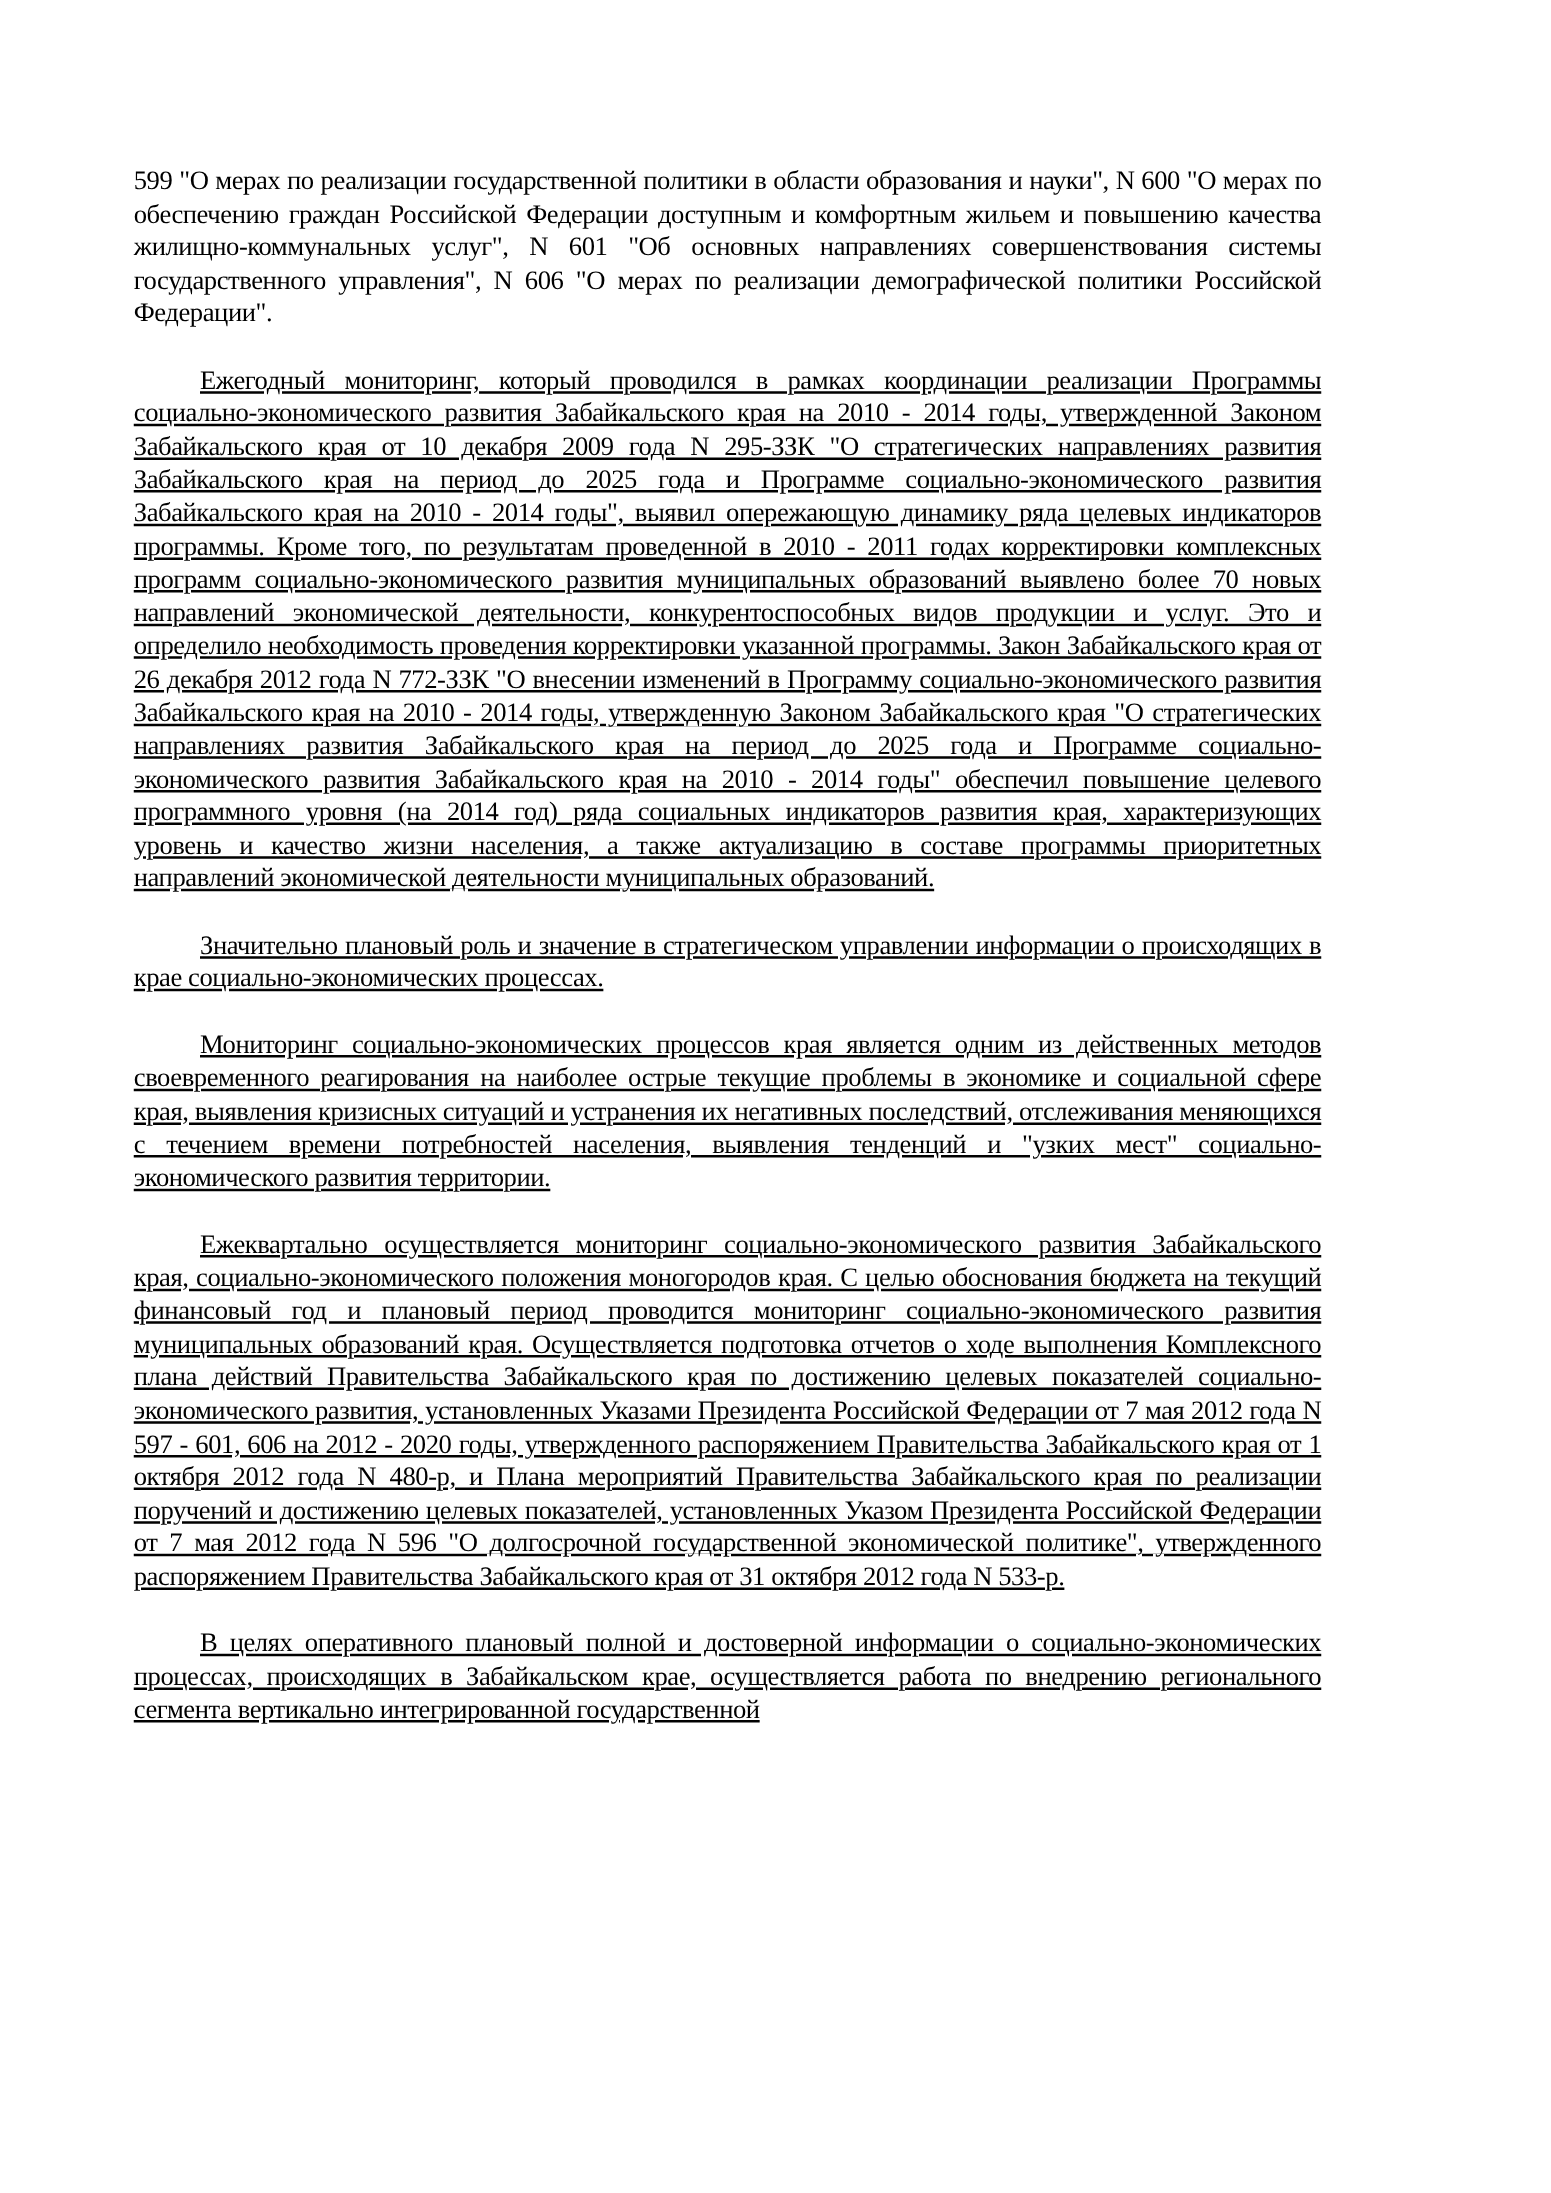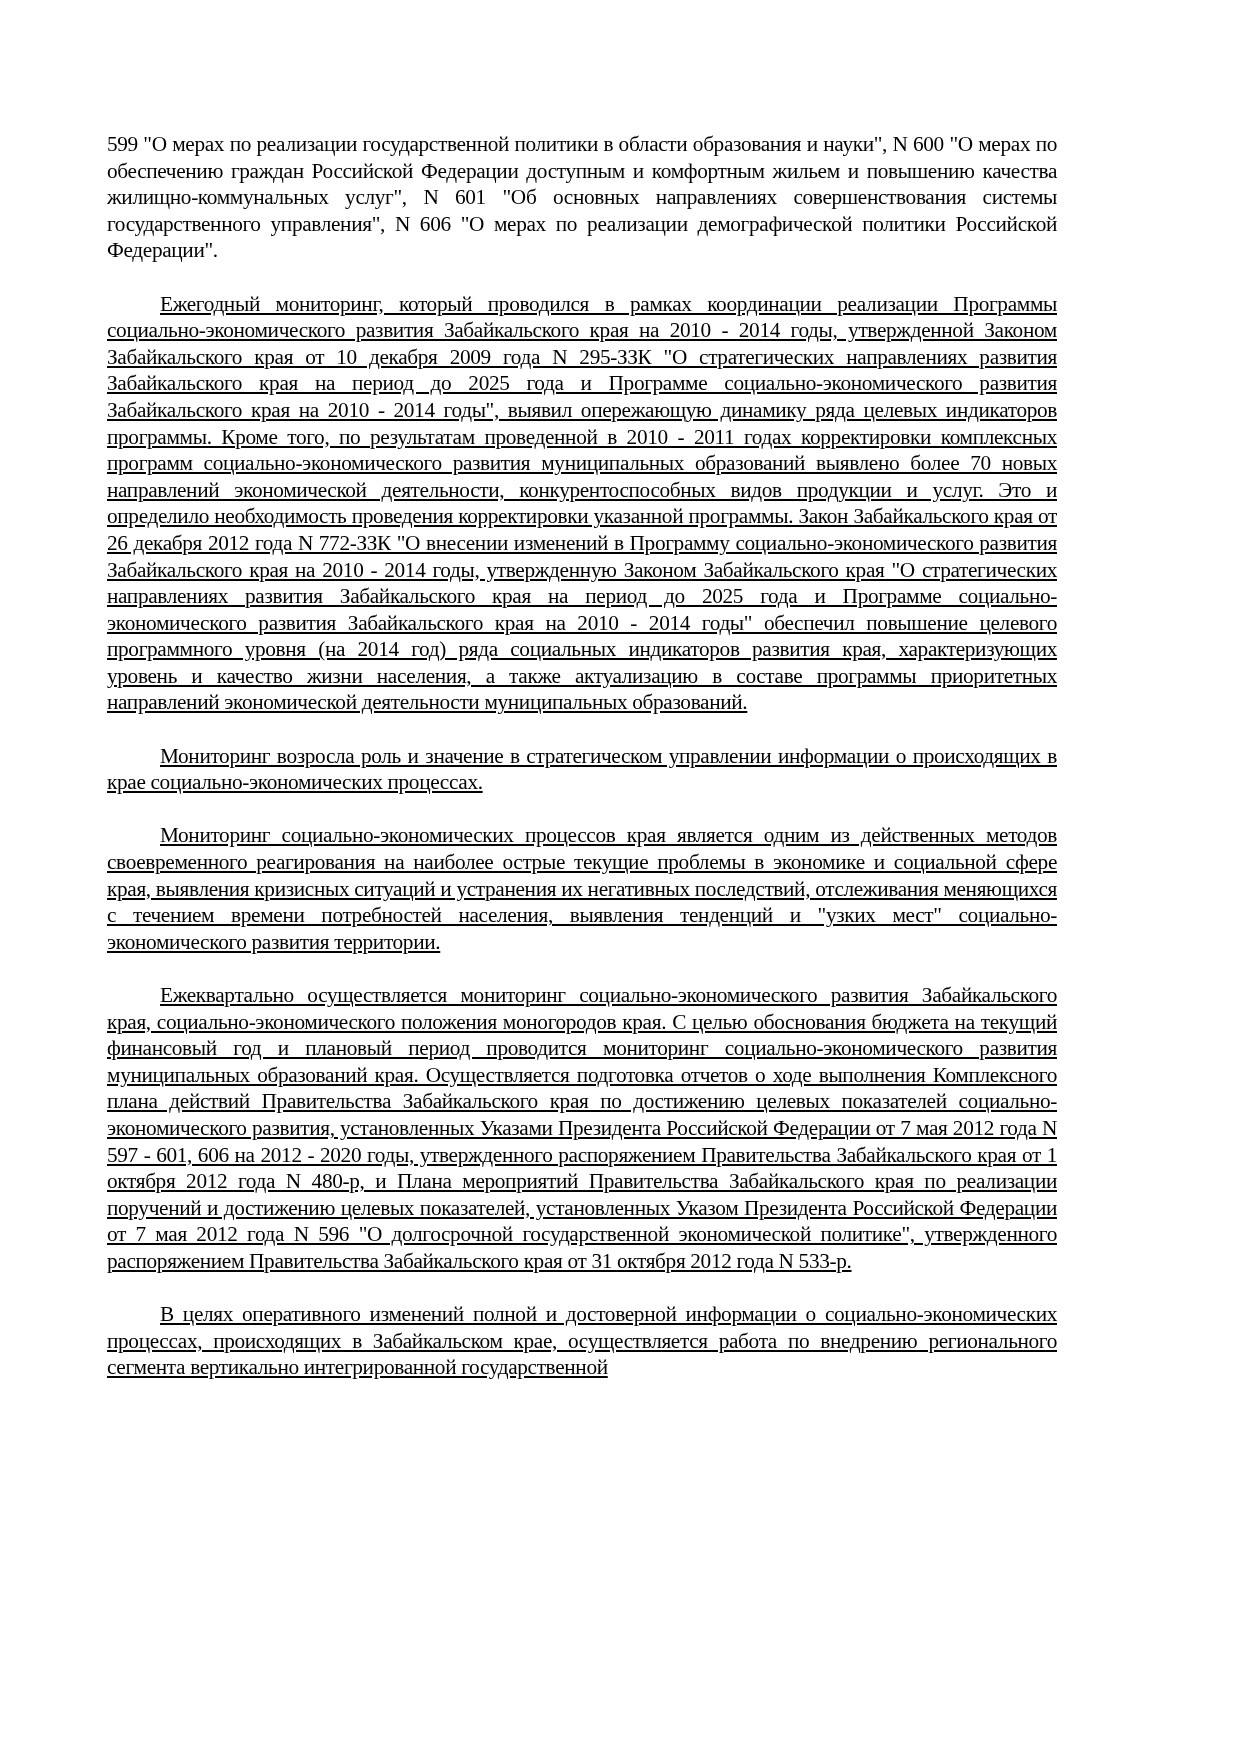--- a/index.html
+++ b/index.html
@@ -33,17 +33,17 @@
       text-indent: 53px;
       text-decoration: underline;
     }
   </style>
 </head>
 <body>
 
 <div class="page">
   <p class="para">599 "О мерах по реализации государственной политики в области образования и науки", N 600 "О мерах по обеспечению граждан Российской Федерации доступным и комфортным жильем и повышению качества жилищно-коммунальных услуг", N 601 "Об основных направлениях совершенствования системы государственного управления", N 606 "О мерах по реализации демографической политики Российской Федерации".</p>
   <p class="para indent">Ежегодный мониторинг, который проводился в рамках координации реализации Программы социально-экономического развития Забайкальского края на 2010 - 2014 годы, утвержденной Законом Забайкальского края от 10 декабря 2009 года N 295-ЗЗК "О стратегических направлениях развития Забайкальского края на период до 2025 года и Программе социально-экономического развития Забайкальского края на 2010 - 2014 годы", выявил опережающую динамику ряда целевых индикаторов программы. Кроме того, по результатам проведенной в 2010 - 2011 годах корректировки комплексных программ социально-экономического развития муниципальных образований выявлено более 70 новых направлений экономической деятельности, конкурентоспособных видов продукции и услуг. Это и определило необходимость проведения корректировки указанной программы. Закон Забайкальского края от 26 декабря 2012 года N 772-ЗЗК "О внесении изменений в Программу социально-экономического развития Забайкальского края на 2010 - 2014 годы, утвержденную Законом Забайкальского края "О стратегических направлениях развития Забайкальского края на период до 2025 года и Программе социально-экономического развития Забайкальского края на 2010 - 2014 годы" обеспечил повышение целевого программного уровня (на 2014 год) ряда социальных индикаторов развития края, характеризующих уровень и качество жизни населения, а также актуализацию в составе программы приоритетных направлений экономической деятельности муниципальных образований.</p>
-  <p class="para indent">Мониторинг возросла роль и значение в стратегическом управлении информации о происходящих в крае социально-экономических процессах.</p>
+  <p class="para indent">Значительно плановый роль и значение в стратегическом управлении информации о происходящих в крае социально-экономических процессах.</p>
   <p class="para indent">Мониторинг социально-экономических процессов края является одним из действенных методов своевременного реагирования на наиболее острые текущие проблемы в экономике и социальной сфере края, выявления кризисных ситуаций и устранения их негативных последствий, отслеживания меняющихся с течением времени потребностей населения, выявления тенденций и "узких мест" социально-экономического развития территории.</p>
   <p class="para indent">Ежеквартально осуществляется мониторинг социально-экономического развития Забайкальского края, социально-экономического положения моногородов края. С целью обоснования бюджета на текущий финансовый год и плановый период проводится мониторинг социально-экономического развития муниципальных образований края. Осуществляется подготовка отчетов о ходе выполнения Комплексного плана действий Правительства Забайкальского края по достижению целевых показателей социально-экономического развития, установленных Указами Президента Российской Федерации от 7 мая 2012 года N 597 - 601, 606 на 2012 - 2020 годы, утвержденного распоряжением Правительства Забайкальского края от 1 октября 2012 года N 480-р, и Плана мероприятий Правительства Забайкальского края по реализации поручений и достижению целевых показателей, установленных Указом Президента Российской Федерации от 7 мая 2012 года N 596 "О долгосрочной государственной экономической политике", утвержденного распоряжением Правительства Забайкальского края от 31 октября 2012 года N 533-р.</p>
-  <p class="para indent">В целях оперативного изменений полной и достоверной информации о социально-экономических процессах, происходящих в Забайкальском крае, осуществляется работа по внедрению регионального сегмента вертикально интегрированной государственной</p>
+  <p class="para indent">В целях оперативного плановый полной и достоверной информации о социально-экономических процессах, происходящих в Забайкальском крае, осуществляется работа по внедрению регионального сегмента вертикально интегрированной государственной</p>
 </div>
 
 </body></html>

